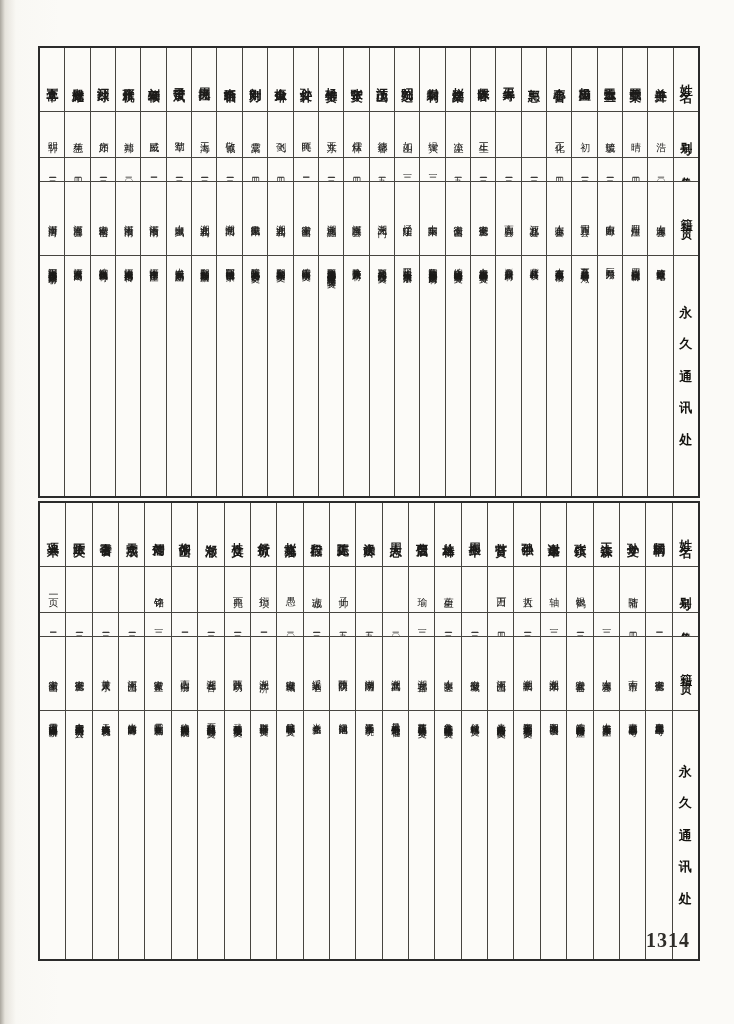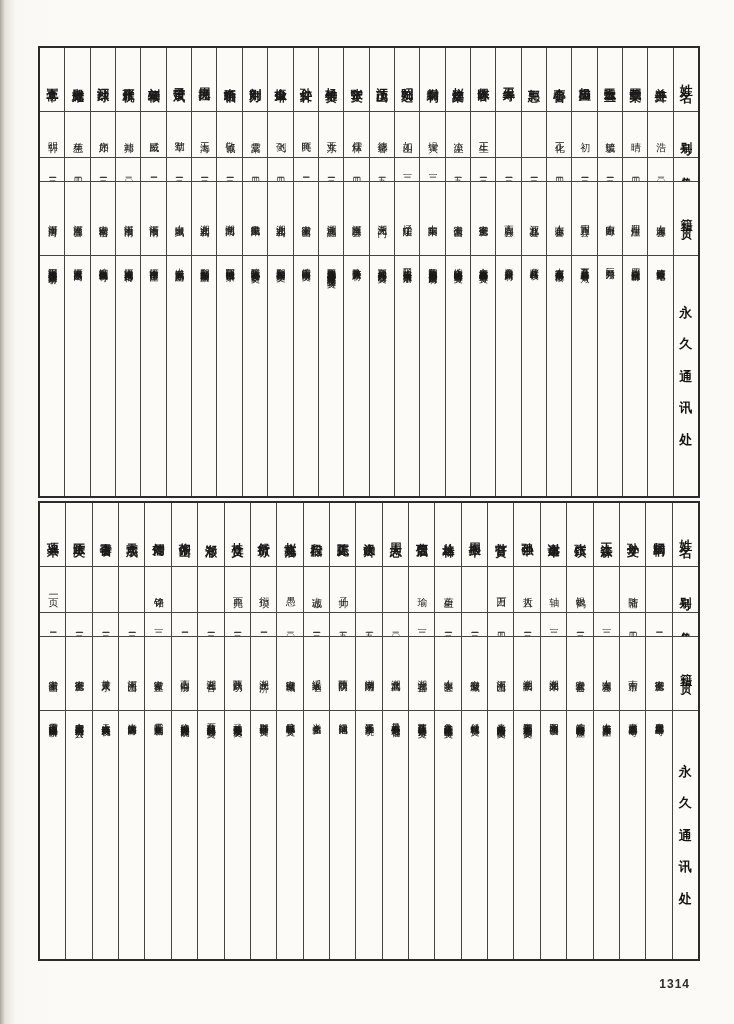--- a/index.html
+++ b/index.html
@@ -73,24 +73,24 @@
   .header-col .cell{background:#fcfbf8;}
   .header-col .vtext{font-weight:bold;color:#14130f;}
   .header-col .name-cell .vtext{font-size:13px;letter-spacing:6px;}
   .header-col .alias-cell .vtext{font-size:12px;letter-spacing:3px;}
   .header-col .age-cell .vtext{font-size:9px;font-weight:bold;}
   .header-col .native-cell .vtext{font-size:12px;letter-spacing:10px;}
   .header-col .addr-hdr{align-items:center;padding-top:0;}
   .header-col .addr-hdr .vtext{font-size:13px;line-height:1;letter-spacing:32px;}
   .page-number{
     position:absolute;
-    top:977px;
+    top:929px;
     right:44px;
-    font-family:Liberation Sans, sans-serif;
-    font-size:12px;
+    font-family:Liberation Serif, serif;
+    font-size:20px;
     font-weight:bold;
     letter-spacing:1px;
     color:#2e2c28;
   }
 </style>
 </head>
 <body>
 
 <div class="page">
 

